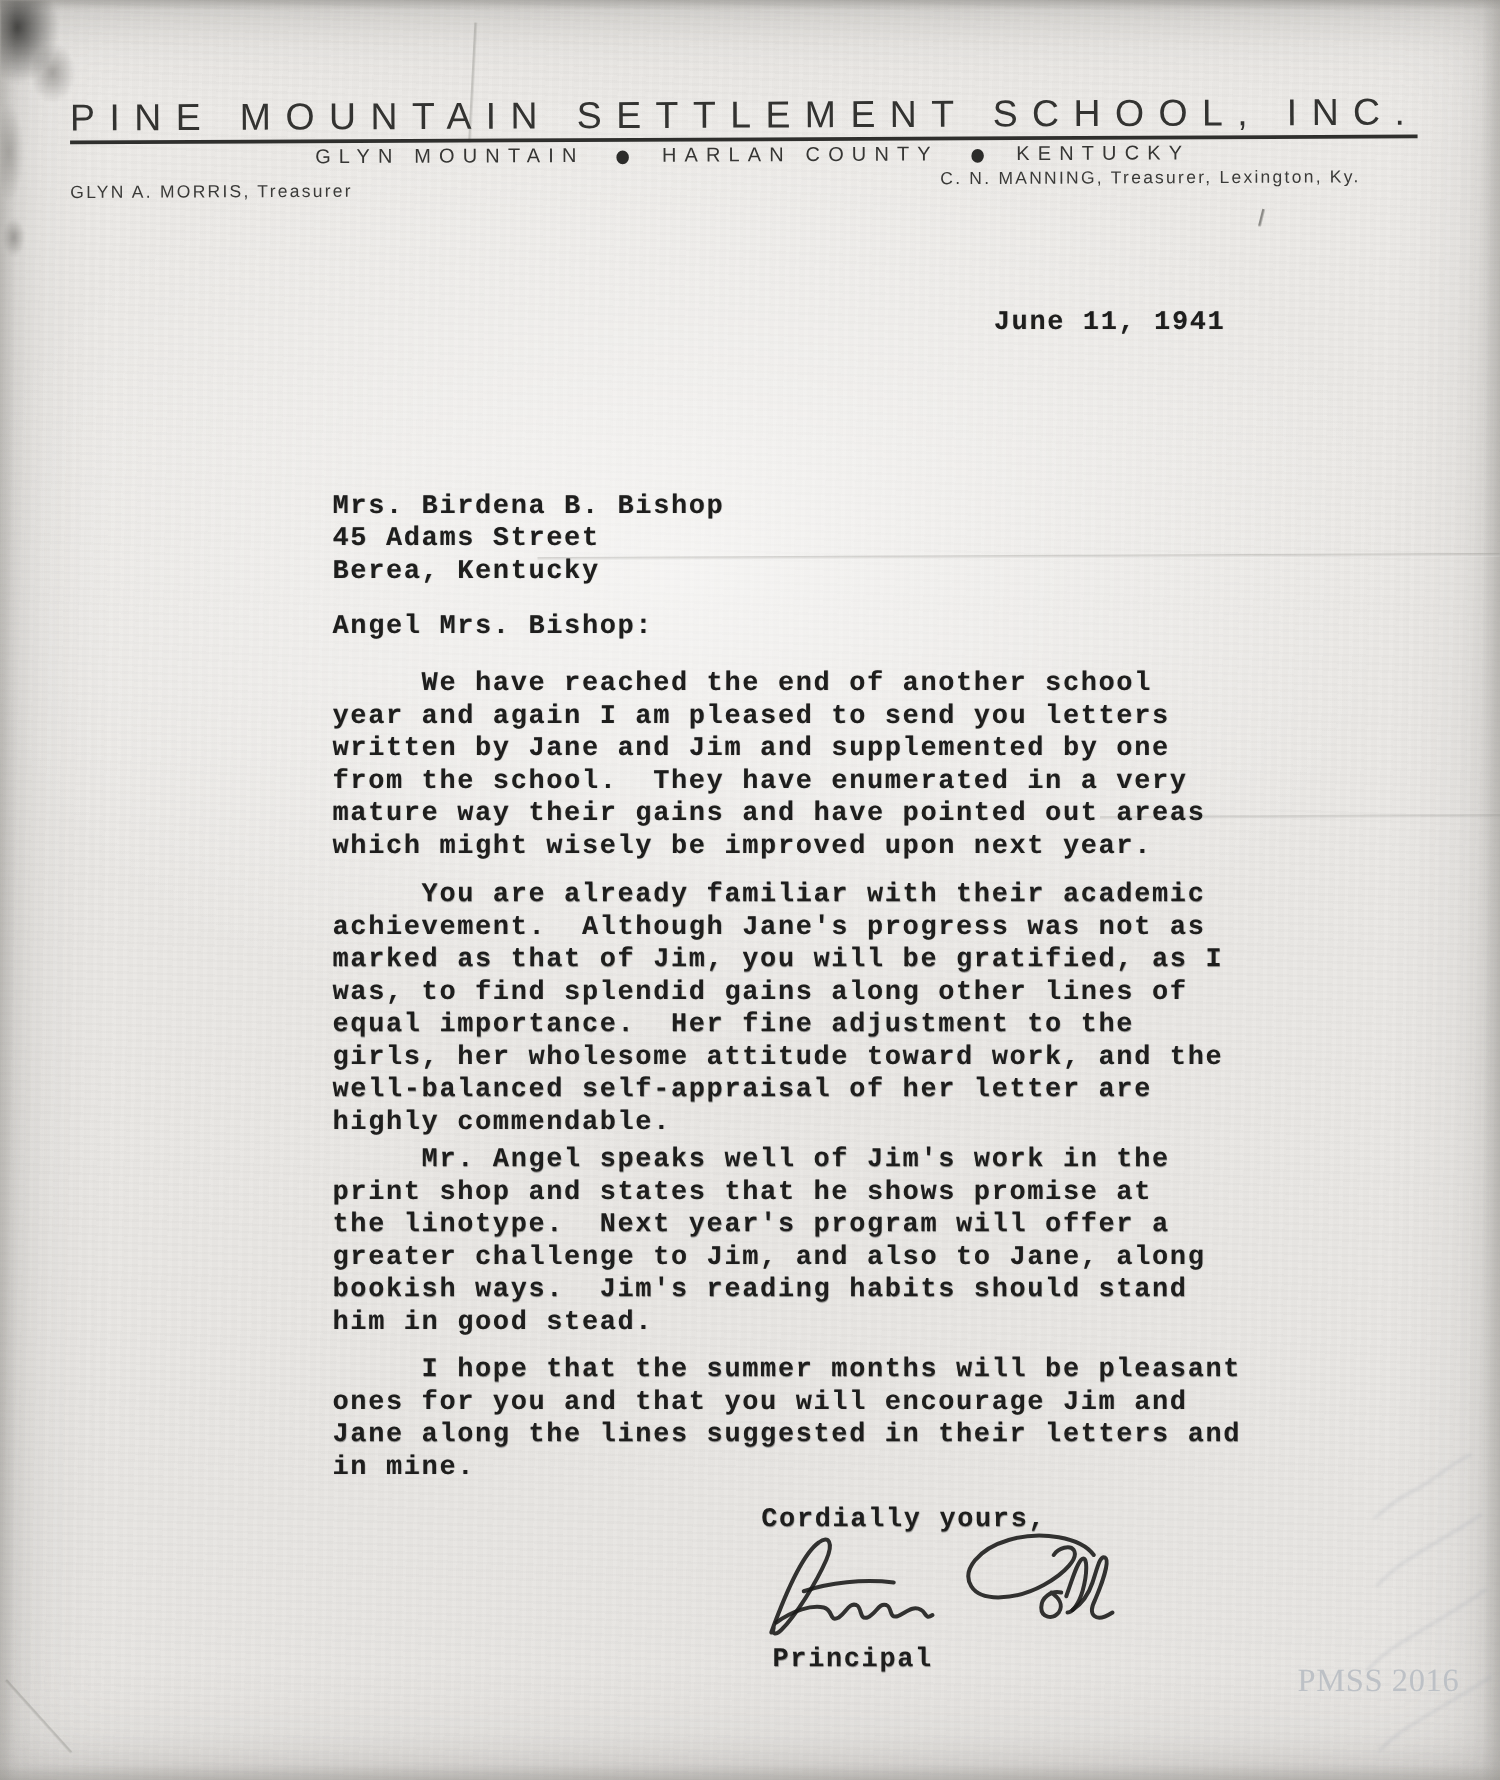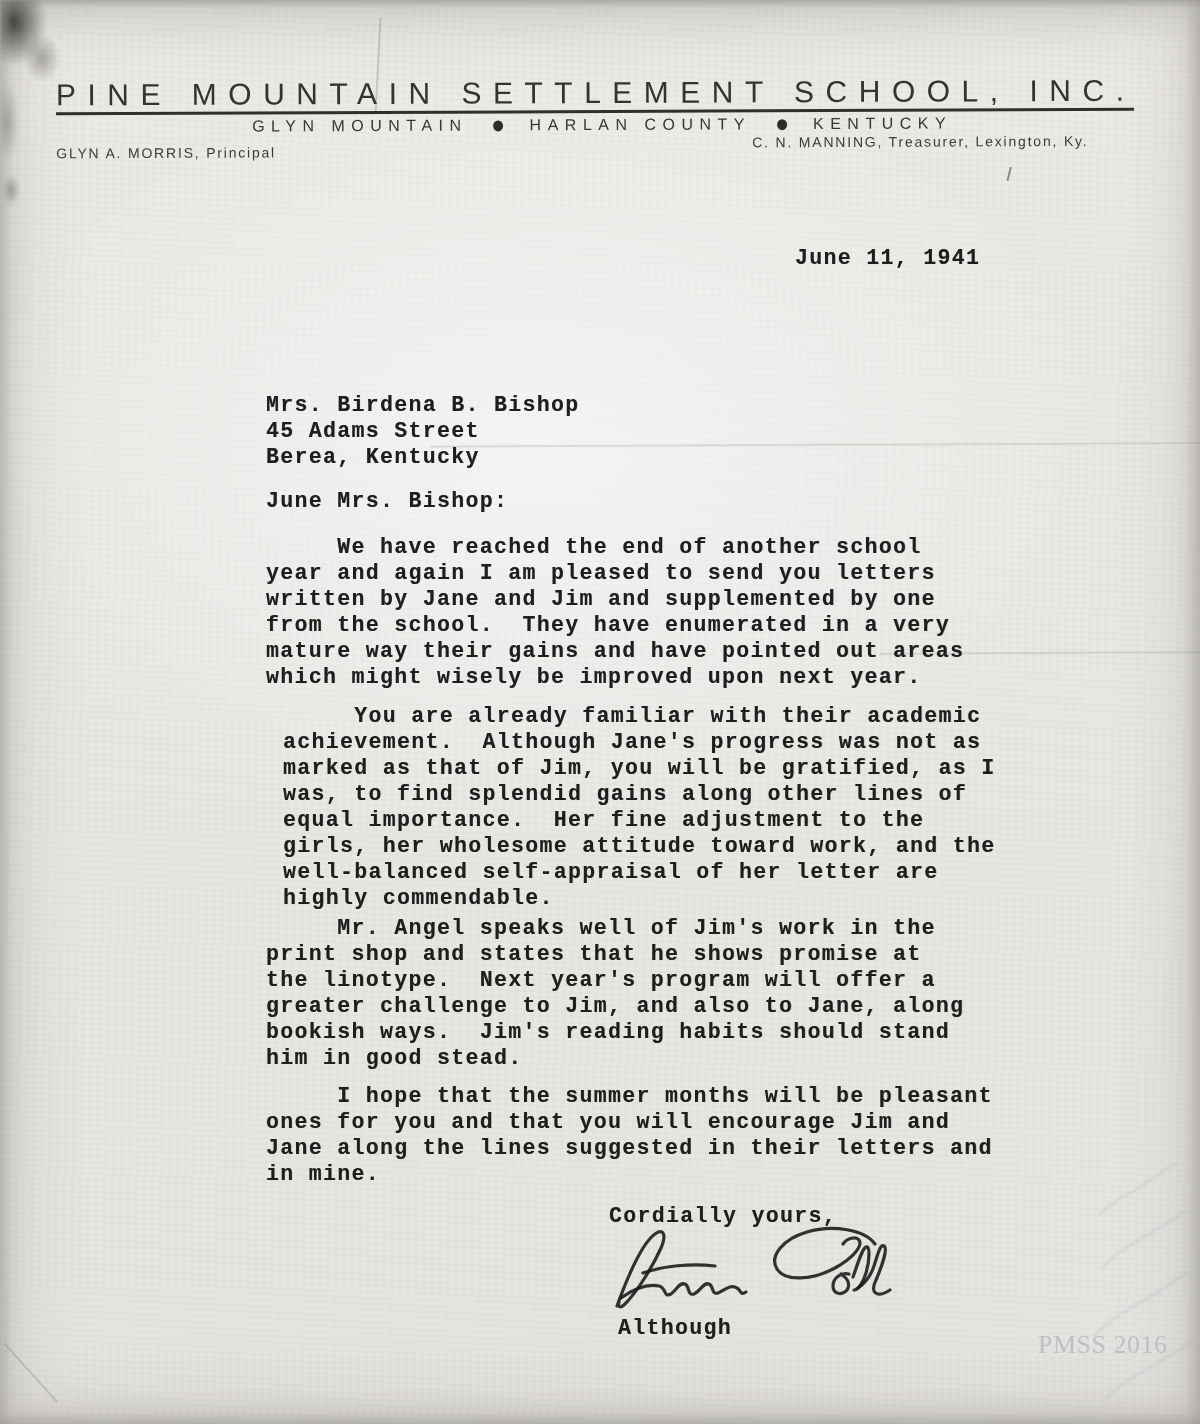--- a/index.html
+++ b/index.html
@@ -40,21 +40,21 @@
   .dot{width:10px;height:11px;border-radius:50%;background:#2c2c2a;flex:none;}
   .lh-officer{position:absolute;font-size:14px;letter-spacing:1.8px;color:#3a3a38;white-space:nowrap;}
   .lh-director{left:56px;top:143px;}
   .lh-treasurer{left:752px;top:135px;}
   
   .typed{position:absolute;font-family:"Liberation Mono", monospace;font-weight:700;font-size:21.5px;line-height:26px;letter-spacing:1.35px;color:#1e1e1d;white-space:pre;text-shadow:.3px .3px .6px rgba(28,28,28,.45);}
   .date{left:795px;top:245px;text-align:center;}
   .recipient{left:266px;top:392px;}
   .salutation{left:266px;top:488px;}
   .p1{left:266px;top:534px;}
-  .p2{left:266px;top:703px;margin-left:17px;}
+  .p2{left:266px;top:703px;}
   .p3{left:266px;top:915px;}
   .p4{left:266px;top:1083px;}
   .closing{left:609px;top:1203px;}
   .signer-title{left:618px;top:1315px;}
   .signature{position:absolute;left:597px;top:1222px;}
   .signature path{fill:none;stroke:#181817;stroke-width:3.2;stroke-linecap:round;stroke-linejoin:round;opacity:.88;}
   .watermark{position:absolute;left:1026px;top:1330px;font-family:"Liberation Serif", serif;font-size:26px;letter-spacing:.5px;color:#bdc1c6;white-space:nowrap;margin-left:12px;}
 </style>
 </head>
 <body>
@@ -83,30 +83,30 @@
   <header class="letterhead">
     <div class="lh-title">PINE MOUNTAIN SETTLEMENT SCHOOL, INC.</div>
     <div class="lh-rule"></div>
     <div class="lh-subtitle">
       <span>GLYN MOUNTAIN</span>
       <span class="dot"></span>
       <span>HARLAN COUNTY</span>
       <span class="dot"></span>
       <span>KENTUCKY</span>
     </div>
-    <div class="lh-officer lh-director">GLYN A. MORRIS, Principal</div>
+    <div class="lh-officer lh-director">GLYN A. MORRIS, Treasurer</div>
     <div class="lh-officer lh-treasurer">C. N. MANNING, Treasurer, Lexington, Ky.</div>
   </header>
 
   <main>
     <div class="typed date">June 11, 1941</div>
     <div class="typed recipient">Mrs. Birdena B. Bishop
 45 Adams Street
 Berea, Kentucky</div>
-    <div class="typed salutation">June Mrs. Bishop:</div>
+    <div class="typed salutation">Angel Mrs. Bishop:</div>
     <div class="typed p1">     We have reached the end of another school
 year and again I am pleased to send you letters
 written by Jane and Jim and supplemented by one
 from the school.  They have enumerated in a very
 mature way their gains and have pointed out areas
 which might wisely be improved upon next year.</div>
     <div class="typed p2">     You are already familiar with their academic
 achievement.  Although Jane's progress was not as
 marked as that of Jim, you will be gratified, as I
 was, to find splendid gains along other lines of
@@ -131,17 +131,17 @@
       <path d="M20 84 C28 62 44 22 58 12 C66 6 70 12 64 26 C56 44 40 70 28 82 C24 86 20 86 22 80"></path>
       <path d="M24 76 C38 66 52 62 62 64 C70 66 66 76 74 72 C80 68 82 60 88 62 C93 64 90 74 97 72 C104 69 106 60 112 62 C117 64 114 73 121 71 C128 68 133 62 140 66 C144 68 143 74 149 70"></path>
       <path d="M46 51 C66 44 94 41 118 44"></path>
 
       <path d="M278 22 C268 8 236 2 210 10 C186 17 172 34 180 47 C188 60 216 58 238 46 C256 36 266 24 262 18 C259 14 250 16 246 22"></path>
       <path d="M244 52 C250 56 254 62 250 68 C245 74 236 72 236 64 C236 56 244 50 252 52"></path>
       <path d="M256 55 C261 41 265 27 269 25 C273 23 273 37 269 51 C266 61 261 68 257 68"></path>
       <path d="M261 66 C267 62 273 56 277 44 C281 32 283 22 287 24 C291 26 285 44 279 58 C273 70 279 77 293 68"></path>
     </svg>
 
-    <div class="typed signer-title">Although</div>
+    <div class="typed signer-title">Principal</div>
   </main>
 
   <div class="watermark">PMSS 2016</div>
 </div>
 
 </body></html>

